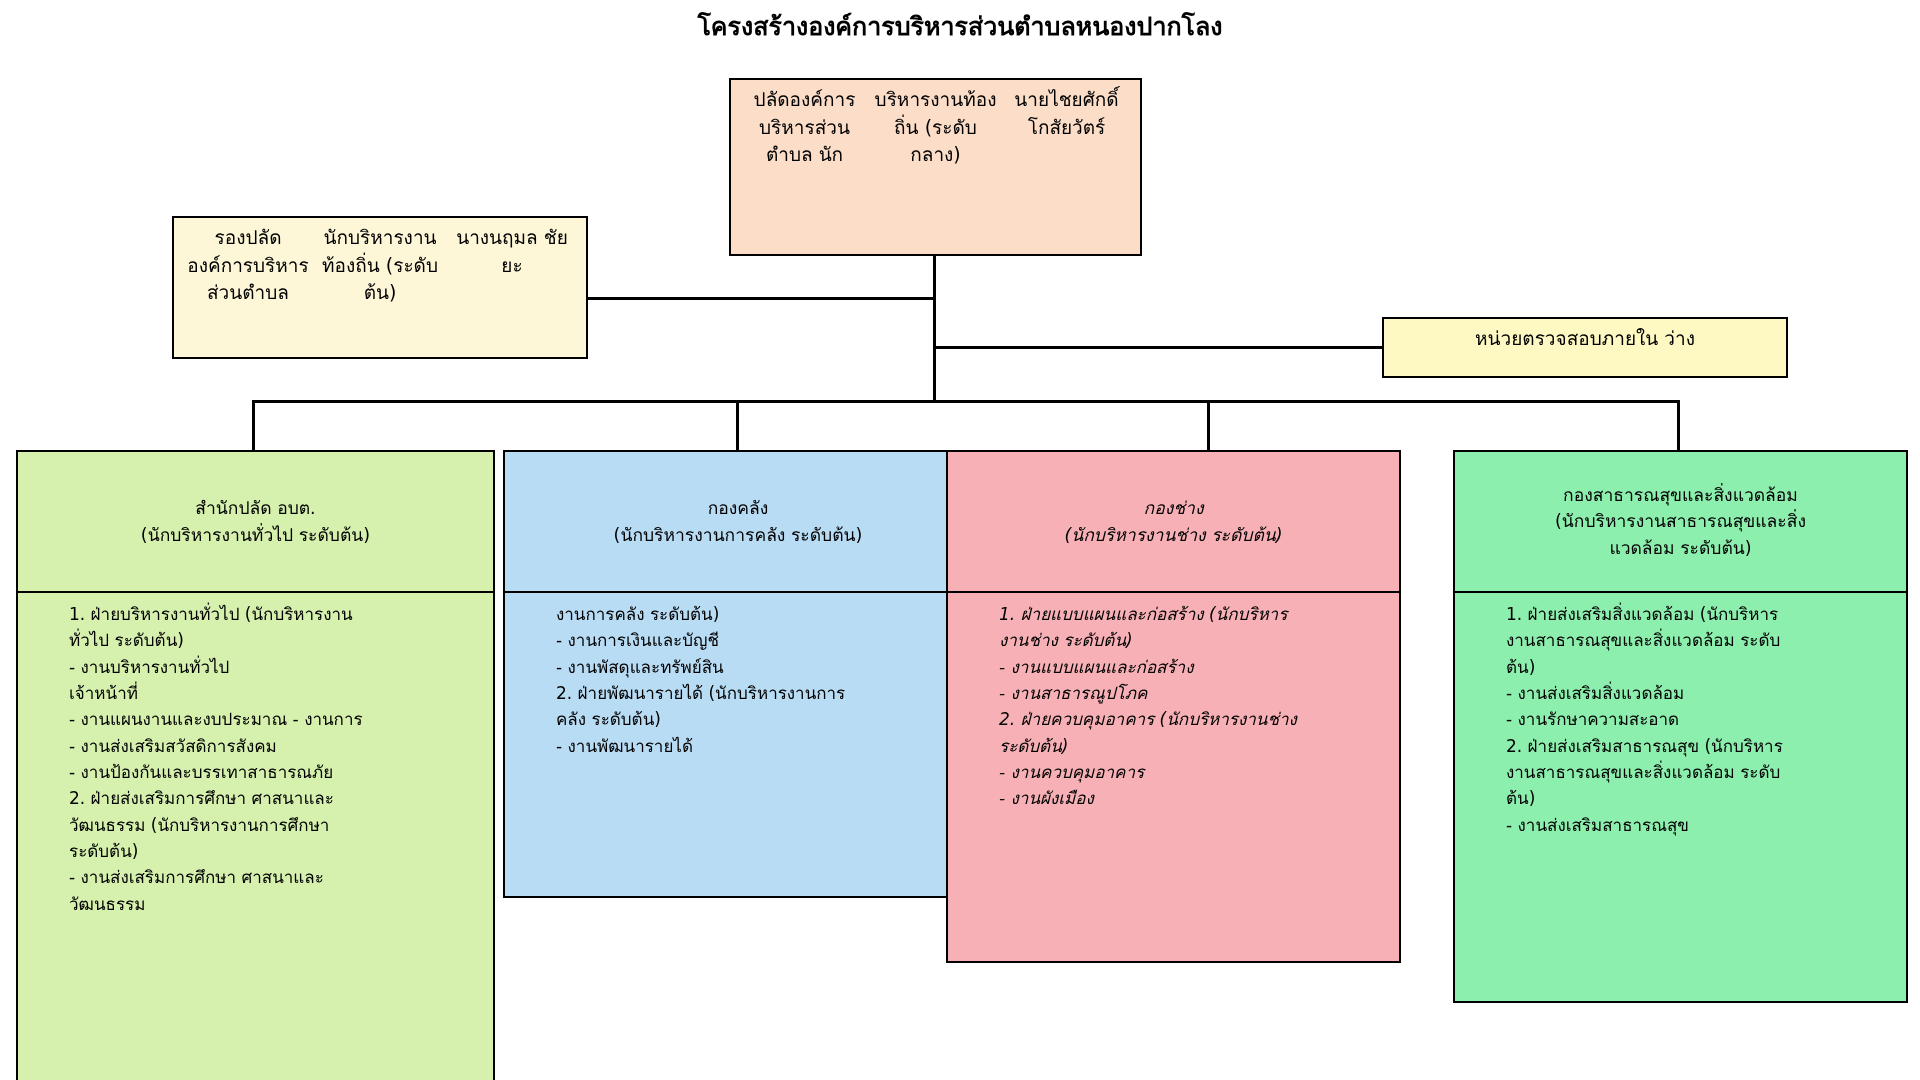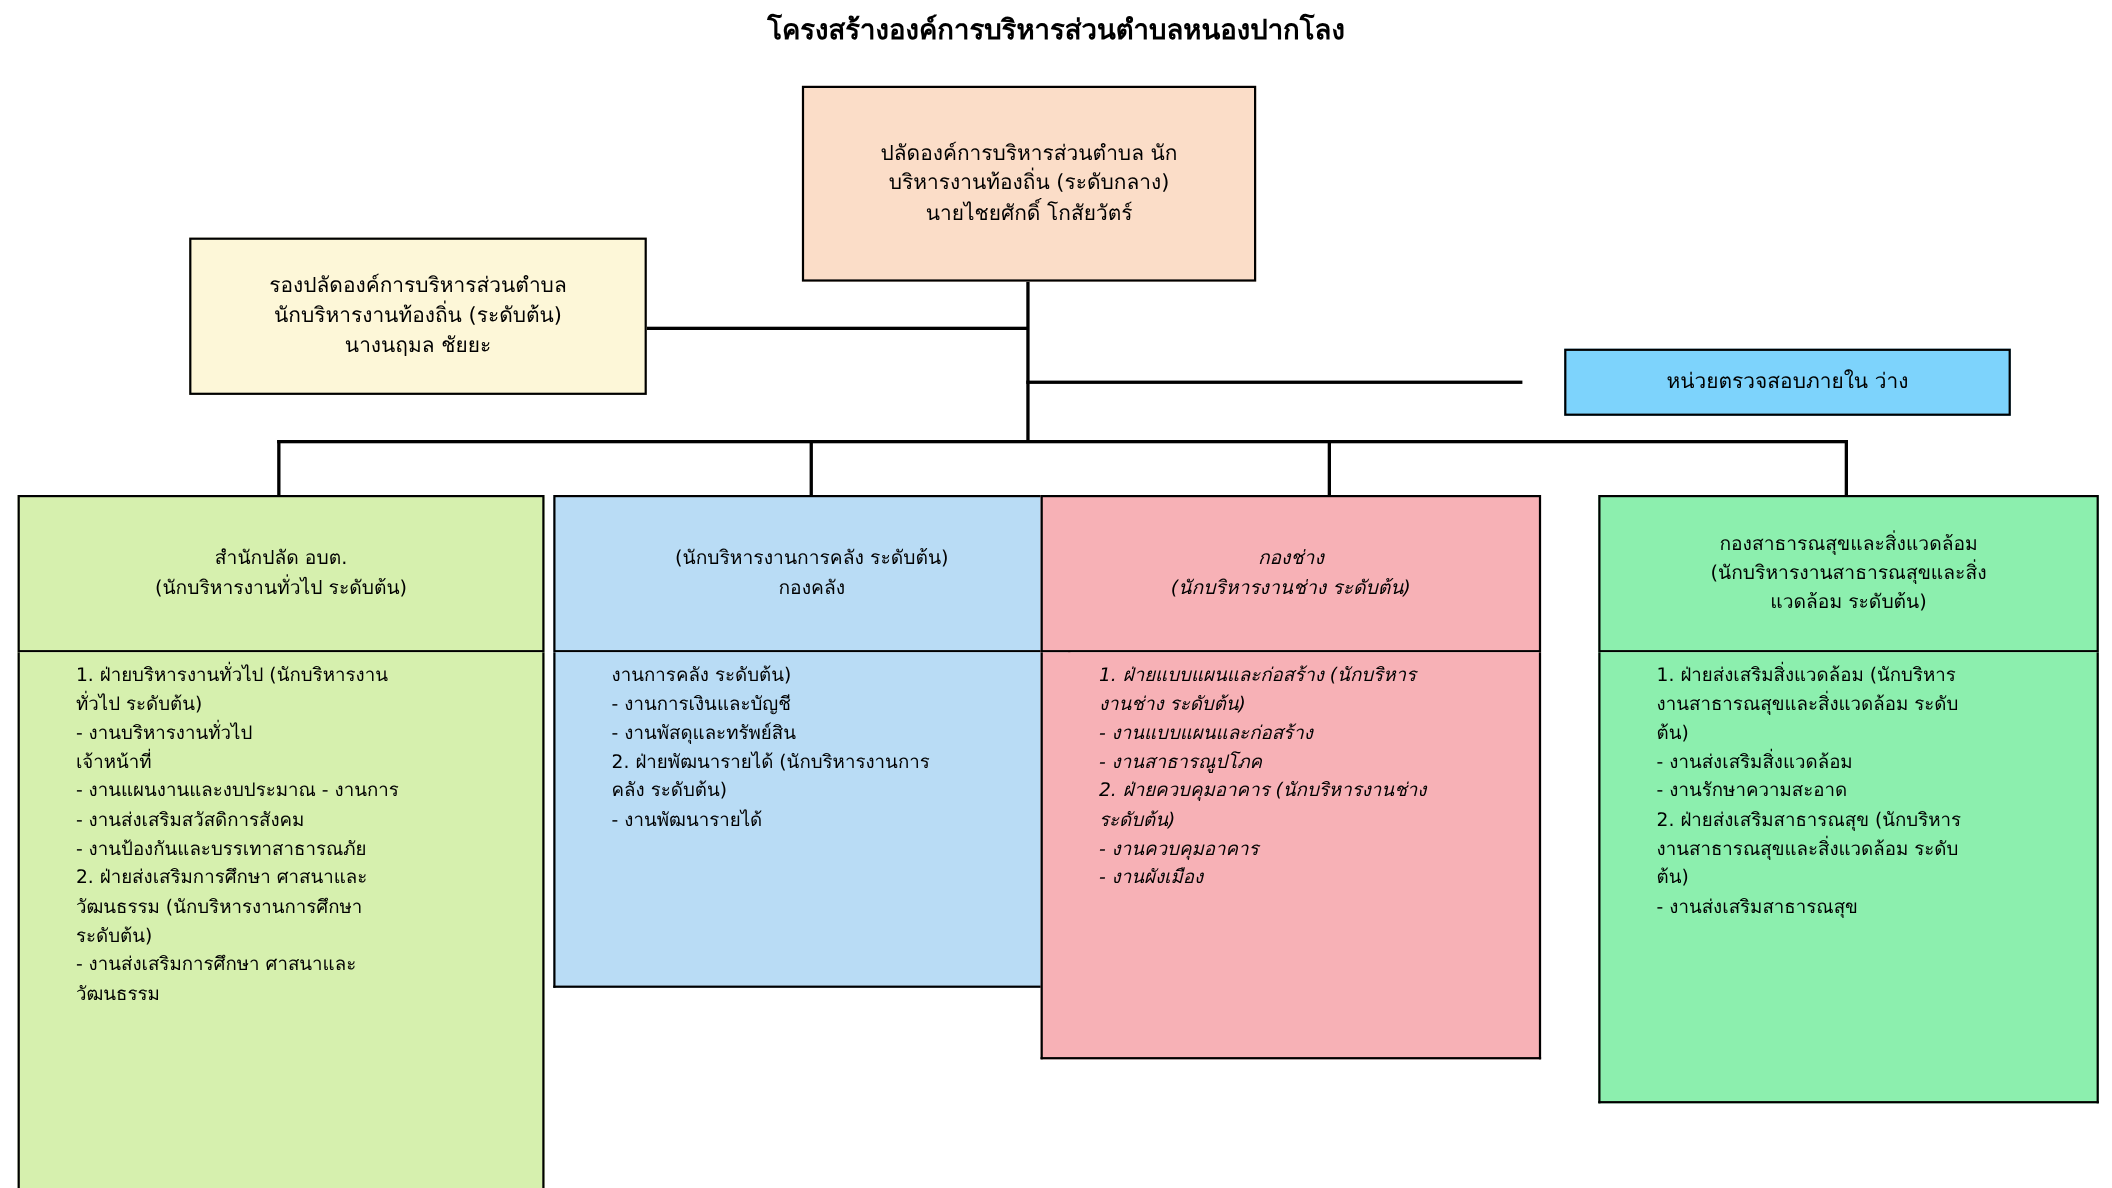--- a/index.html
+++ b/index.html
@@ -27,21 +27,21 @@
     text-align: center;
     font-size: 25px;
     font-weight: bold;
     letter-spacing: 0px;
   }
   .box {
     position: absolute;
     box-sizing: border-box;
     border: 2px solid #000000;
     display: flex;
-    flex-direction: column;
+    flex-direction: row;
     align-items: flex-start;
     justify-content: center;
     text-align: center;
     font-size: 17.5px;
     line-height: 1.45;
     padding: 6px 8px;
   }
   .box .line { display: block; width: 100%; }
 
   
@@ -52,23 +52,22 @@
   }
   
   #box-deputy {
     left: 172px; top: 216px; width: 416px; height: 143px;
     background: #fdf7d8;
     font-size: 19px;
   }
   
   #box-audit {
     left: 1382px; top: 317px; width: 406px; height: 61px;
-    background: #7dd3fc;
+    background: #fef9c3;
     font-size: 19px;
-    margin-left: 40px;
   }
 
   
   .division {
     position: absolute;
     box-sizing: border-box;
   }
   .division .head {
     box-sizing: border-box;
     border: 2px solid #000000;
@@ -162,22 +161,22 @@
       <span class="line">2. ฝ่ายส่งเสริมการศึกษา ศาสนาและ</span>
       <span class="line">วัฒนธรรม (นักบริหารงานการศึกษา</span>
       <span class="line">ระดับต้น)</span>
       <span class="line">- งานส่งเสริมการศึกษา ศาสนาและ</span>
       <span class="line">วัฒนธรรม</span>
     </div>
   </div>
 
   <div class="division" id="div-2">
     <div class="head">
+      <span class="line">กองคลัง</span>
       <span class="line">(นักบริหารงานการคลัง ระดับต้น)</span>
-      <span class="line">กองคลัง</span>
     </div>
     <div class="body">
       <span class="line">งานการคลัง ระดับต้น)</span>
       <span class="line">- งานการเงินและบัญชี</span>
       <span class="line">- งานพัสดุและทรัพย์สิน</span>
       <span class="line">2.  ฝ่ายพัฒนารายได้  (นักบริหารงานการ</span>
       <span class="line">คลัง ระดับต้น)</span>
       <span class="line">- งานพัฒนารายได้</span>
     </div>
   </div>

